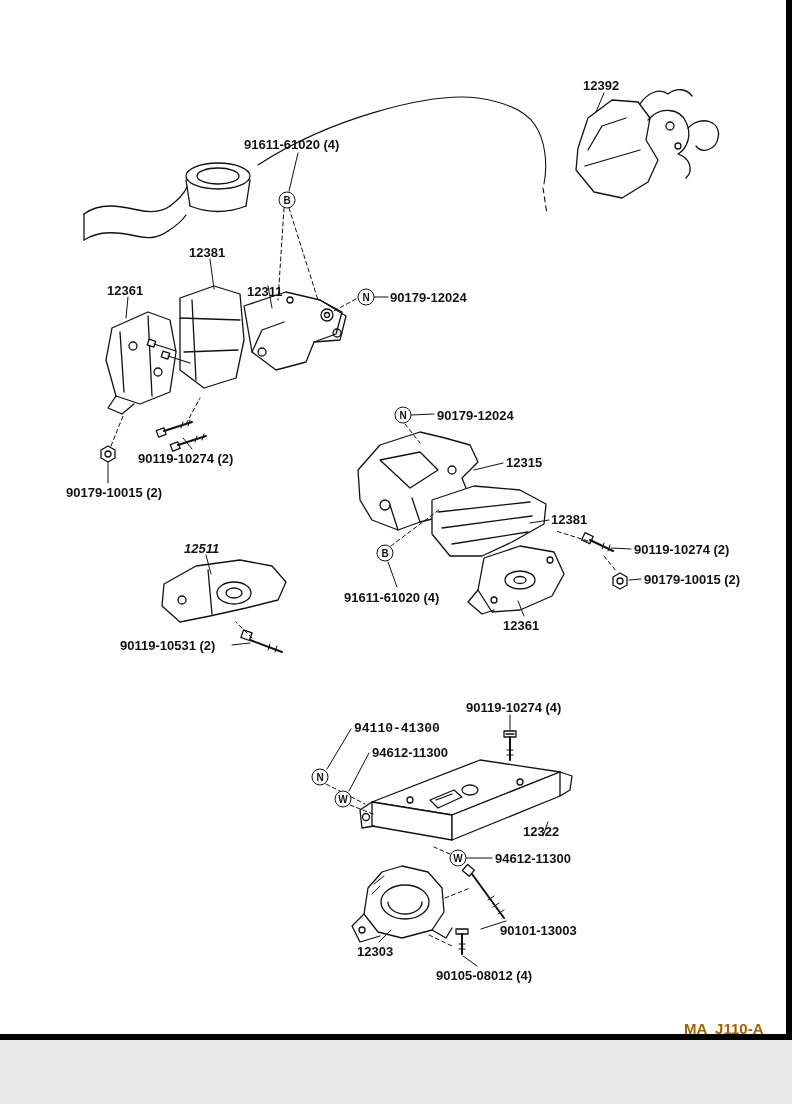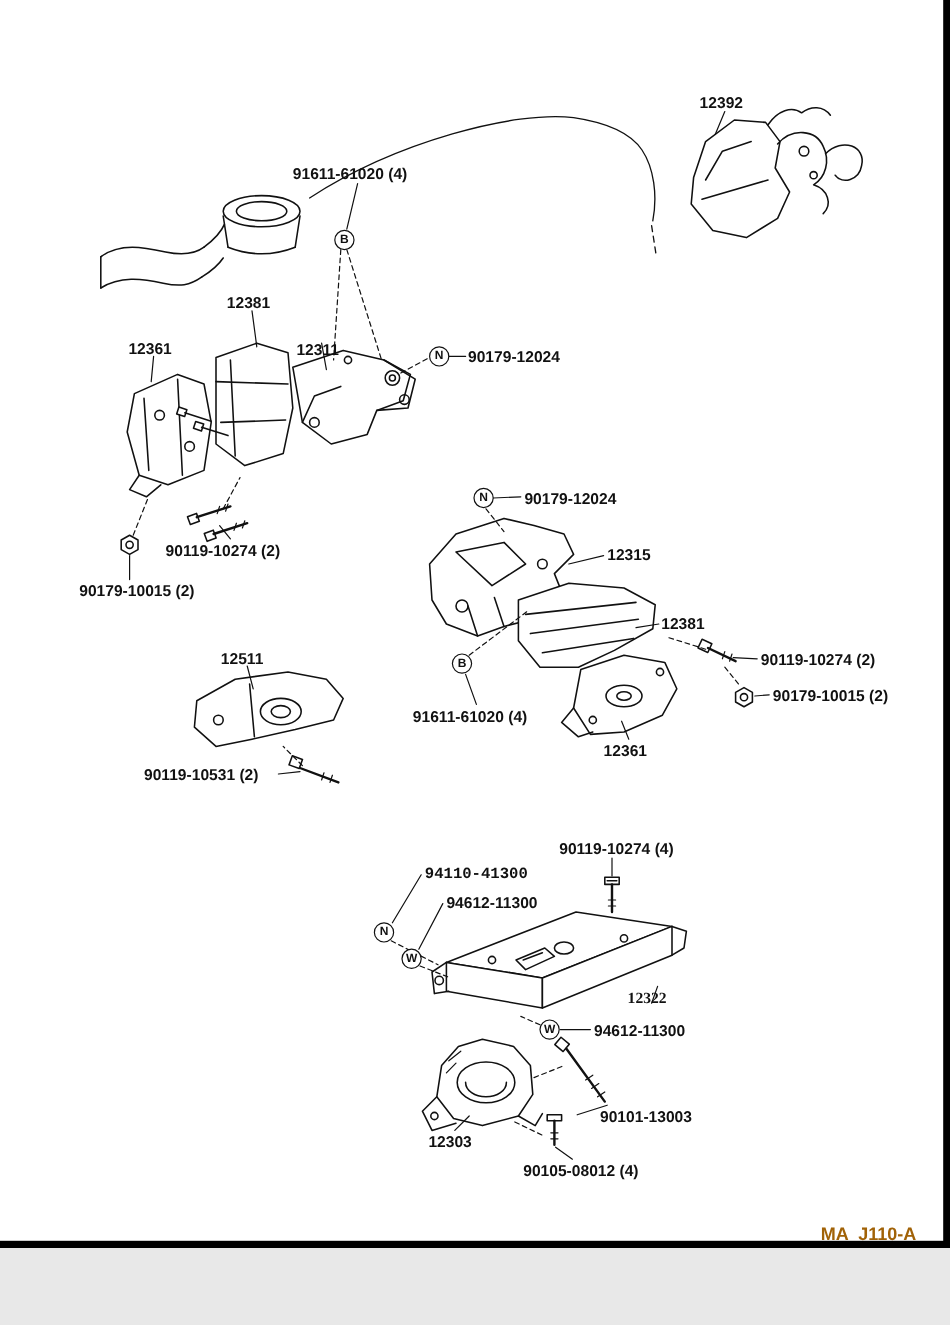--- a/index.html
+++ b/index.html
@@ -245,28 +245,28 @@
       <span class="part-label" style="left: 247px; top: 272px; margin-top: 12px;">12311</span>
       <span class="part-label" style="left: 107px; top: 283px;">12361</span>
       <span class="part-label" style="left: 390px; top: 290px;">90179-12024</span>
       <span class="part-label" style="left: 138px; top: 451px;">90119-10274 (2)</span>
       <span class="part-label" style="left: 66px; top: 485px;">90179-10015 (2)</span>
       <span class="part-label" style="left: 437px; top: 408px;">90179-12024</span>
       <span class="part-label" style="left: 478px; top: 455px; margin-left: 28px;">12315</span>
       <span class="part-label" style="left: 551px; top: 512px;">12381</span>
       <span class="part-label" style="left: 634px; top: 542px;">90119-10274 (2)</span>
       <span class="part-label" style="left: 644px; top: 572px;">90179-10015 (2)</span>
-      <span class="part-label" style="left: 184px; top: 541px;">12511</span>
+      <span class="part-label" style="left: 184px; top: 541px; font-style: italic;">12511</span>
       <span class="part-label" style="left: 344px; top: 590px;">91611-61020 (4)</span>
       <span class="part-label" style="left: 503px; top: 618px;">12361</span>
       <span class="part-label" style="left: 120px; top: 638px;">90119-10531 (2)</span>
       <span class="part-label" style="left: 466px; top: 700px;">90119-10274 (4)</span>
       <span class="part-label" style="left: 354px; top: 721px; font-family: Liberation Mono, monospace;">94110-41300</span>
       <span class="part-label" style="left: 372px; top: 745px;">94612-11300</span>
-      <span class="part-label" style="left: 523px; top: 824px; font-family: Liberation Serif, serif;">12322</span>
+      <span class="part-label" style="left: 523px; top: 824px;">12322</span>
       <span class="part-label" style="left: 495px; top: 851px;">94612-11300</span>
       <span class="part-label" style="left: 484px; top: 923px; margin-left: 16px;">90101-13003</span>
       <span class="part-label" style="left: 357px; top: 944px;">12303</span>
       <span class="part-label" style="left: 436px; top: 968px;">90105-08012 (4)</span>
       <span class="marker" style="left: 287px; top: 200px;">B</span>
       <span class="marker" style="left: 366px; top: 297px;">N</span>
       <span class="marker" style="left: 403px; top: 415px;">N</span>
       <span class="marker" style="left: 385px; top: 553px;">B</span>
       <span class="marker" style="left: 320px; top: 777px;">N</span>
       <span class="marker" style="left: 343px; top: 799px;">W</span>

